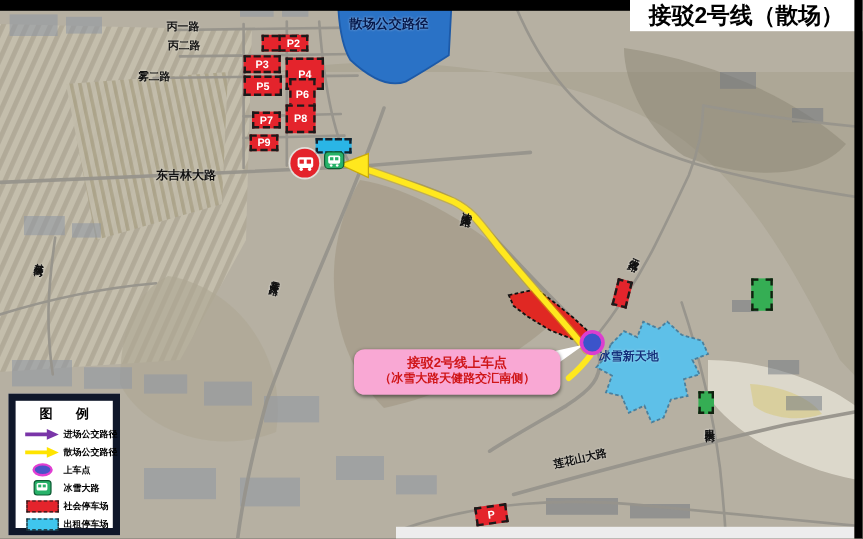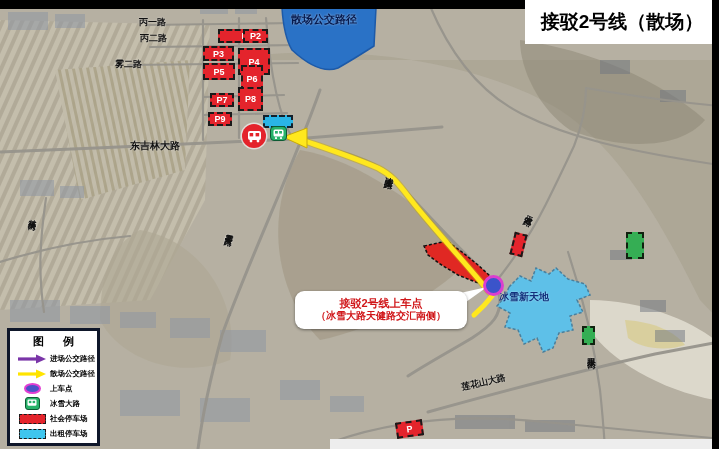--- a/index.html
+++ b/index.html
@@ -7,21 +7,21 @@
          font-family:"Liberation Sans","DejaVu Sans",sans-serif;background:#b6b0a2;}
   .stage *{box-sizing:border-box;}
   svg.maplayer{position:absolute;left:0;top:0;}
 
   
   .bar-top{position:absolute;left:0;top:0;width:719px;height:9px;background:#000;z-index:40;}
   .bar-right{position:absolute;right:0;top:0;width:7px;height:449px;background:#000;z-index:60;}
   .bar-bottom{position:absolute;left:330px;top:439px;width:382px;height:10px;background:#ededed;z-index:38;}
 
   
-  .title-box{position:absolute;left:525px;top:0;width:194px;height:44px;background:#fff;
+  .title-box{position:absolute;left:525px;top:0;width:194px;height:26px;background:#fff;
     display:flex;align-items:center;justify-content:center;z-index:50;}
   .title-box span{font-size:19px;font-weight:bold;color:#000;letter-spacing:0px;}
 
   
   .lbl{position:absolute;color:#111;font-weight:bold;font-size:9px;white-space:nowrap;
        text-shadow:0 0 2px rgba(255,255,255,.55);z-index:12;}
   .lbl.vert{writing-mode:vertical-rl;letter-spacing:1px;}
   .l-bing1{left:139px;top:16px;}
   .l-bing2{left:140px;top:32px;}
   .l-wu2{left:115px;top:58px;}
@@ -33,21 +33,21 @@
   .l-lianhuashan{left:461px;top:376px;font-size:9px;transform:rotate(-13deg);}
   .l-quanyan{left:586px;top:350px;font-size:8.5px;}
   .l-school{left:291px;top:12px;font-size:11px;color:#061a4e;z-index:13;}
   .l-venue{left:499px;top:290px;font-size:10px;color:#12307c;z-index:13;}
 
   
   .plot{position:absolute;background:#e4242c;border:2px dashed #1a1a1a;color:#fff;
         display:flex;align-items:center;justify-content:center;
         font-size:9px;font-weight:bold;z-index:14;}
   .p1{left:218px;top:29px;width:23px;height:14px;padding-left:27px;}
-  .p2{left:243px;top:29px;width:25px;height:14px;}
+  .p2{left:232px;top:29px;width:25px;height:14px;}
   .p3{left:203px;top:46px;width:31px;height:15px;}
   .p4{left:238px;top:48px;width:32px;height:27px;}
   .p5{left:203px;top:63px;width:32px;height:17px;text-align:right;}
   .p6{left:241px;top:65px;width:22px;height:27px;}
   .p7{left:210px;top:93px;width:24px;height:14px;}
   .p8{left:238px;top:87px;width:25px;height:24px;}
   .p9{left:208px;top:112px;width:24px;height:14px;}
   .p-taxi-bottom{left:396px;top:421px;width:27px;height:16px;transform:rotate(-8deg);}
   .p-small-red{left:512px;top:233px;width:13px;height:23px;transform:rotate(14deg);}
 
@@ -62,29 +62,29 @@
            background:#e4232b;display:flex;align-items:center;justify-content:center;z-index:16;
            box-shadow:0 0 0 1.5px rgba(255,255,255,.6);}
   .bus-green{position:absolute;left:270px;top:126px;width:17px;height:15px;border-radius:4px;
            background:#27b269;border:1.5px solid #0d5a33;display:flex;align-items:center;justify-content:center;z-index:16;}
 
   
   .board-dot{position:absolute;left:483px;top:275px;width:21px;height:21px;border-radius:50%;
              background:#3b54ca;border:3px solid #db3ecf;z-index:17;}
 
   
-  .callout{position:absolute;left:295px;top:291px;width:172px;height:38px;background:#ffffff;
+  .callout{position:absolute;left:295px;top:291px;width:172px;height:38px;background:#f9a8d4;
            border-radius:9px;box-shadow:0 1px 3px rgba(0,0,0,.45);z-index:20;
            display:flex;flex-direction:column;align-items:center;justify-content:center;line-height:1.25;}
   .callout .c1{color:#d01619;font-weight:bold;font-size:11px;}
   .callout .c2{color:#d01619;font-weight:bold;font-size:10px;font-family:Liberation Mono, monospace;}
 
   
   .legend{position:absolute;left:7px;top:328px;width:93px;height:118px;background:#fff;
-          border:3px solid #0f172a;z-index:22;padding:3px 4px 2px 4px;}
+          border:6px solid #0f172a;z-index:22;padding:3px 4px 2px 4px;}
   .legend .lg-title{text-align:center;font-size:11px;font-weight:bold;letter-spacing:8px;
           padding-left:8px;margin-bottom:2px;color:#000;}
   .lg-row{display:flex;align-items:center;height:15px;}
   .lg-ic{width:36px;display:flex;align-items:center;justify-content:center;flex:0 0 36px;}
   .lg-tx{font-size:7.5px;font-weight:bold;color:#000;white-space:nowrap;}
   .lg-ellipse{width:17px;height:11px;border-radius:50%;background:#4a52c8;border:2px solid #e23ed2;}
   .lg-rect{width:27px;height:10px;border:1.6px dashed #1a1a1a;}
   .lg-rect.red{background:#e4242c;}
   .lg-rect.cyan{background:#3fc6ee;}
   .lg-busg{width:15px;height:13px;border-radius:3px;background:#27b269;border:1px solid #0d5a33;

